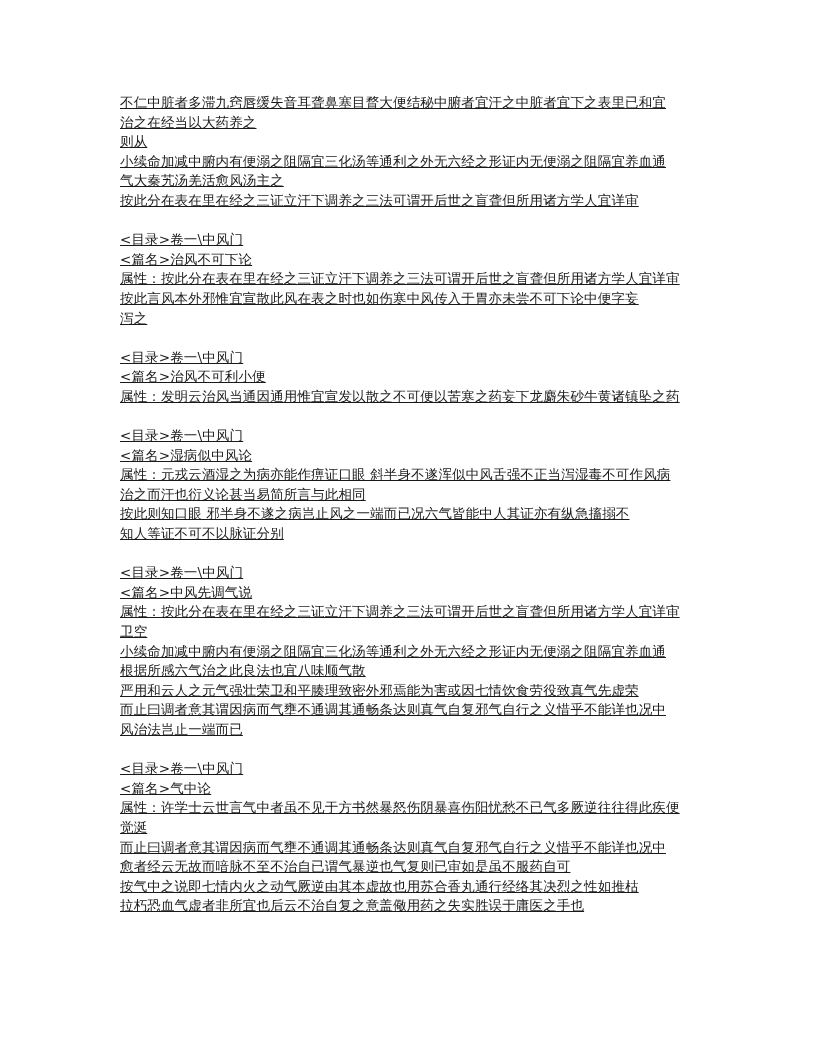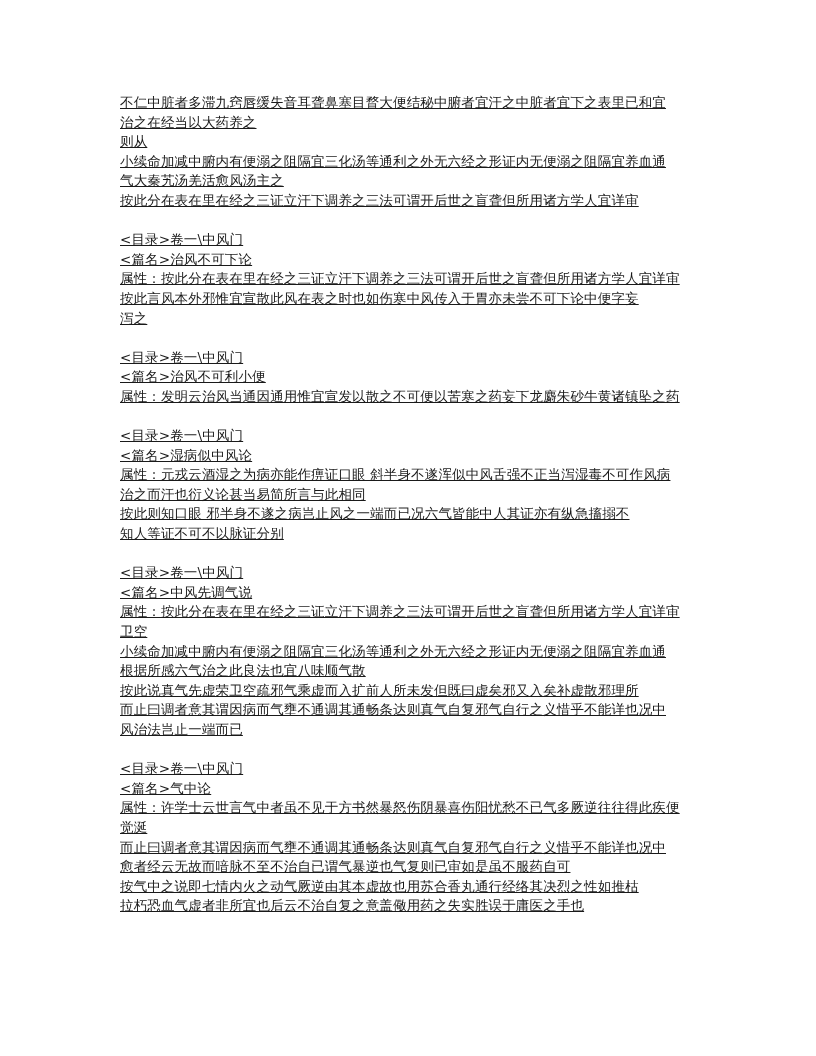--- a/index.html
+++ b/index.html
@@ -78,21 +78,21 @@
 
   <div class="blank"></div>
 
   <div>
     <div class="line">&lt;目录&gt;卷一\中风门</div>
     <div class="line">&lt;篇名&gt;中风先调气说</div>
     <div class="line">属性：按此分在表在里在经之三证立汗下调养之三法可谓开后世之盲聋但所用诸方学人宜详审</div>
     <div class="line">卫空</div>
     <div class="line">小续命加减中腑内有便溺之阻隔宜三化汤等通利之外无六经之形证内无便溺之阻隔宜养血通</div>
     <div class="line">根据所感六气治之此良法也宜八味顺气散</div>
-    <div class="line">按此说真气先虚荣卫空疏邪气乘虚而入扩前人所未发但既曰虚矣邪又入矣补虚散邪理所</div>
+    <div class="line">严用和云人之元气强壮荣卫和平腠理致密外邪焉能为害或因七情饮食劳役致真气先虚荣</div>
     <div class="line">而止曰调者意其谓因病而气壅不通调其通畅条达则真气自复邪气自行之义惜乎不能详也况中</div>
     <div class="line">风治法岂止一端而已</div>
   </div>
 
   <div class="blank"></div>
 
   <div>
     <div class="line">&lt;目录&gt;卷一\中风门</div>
     <div class="line">&lt;篇名&gt;气中论</div>
     <div class="line">属性：许学士云世言气中者虽不见于方书然暴怒伤阴暴喜伤阳忧愁不已气多厥逆往往得此疾便</div>

